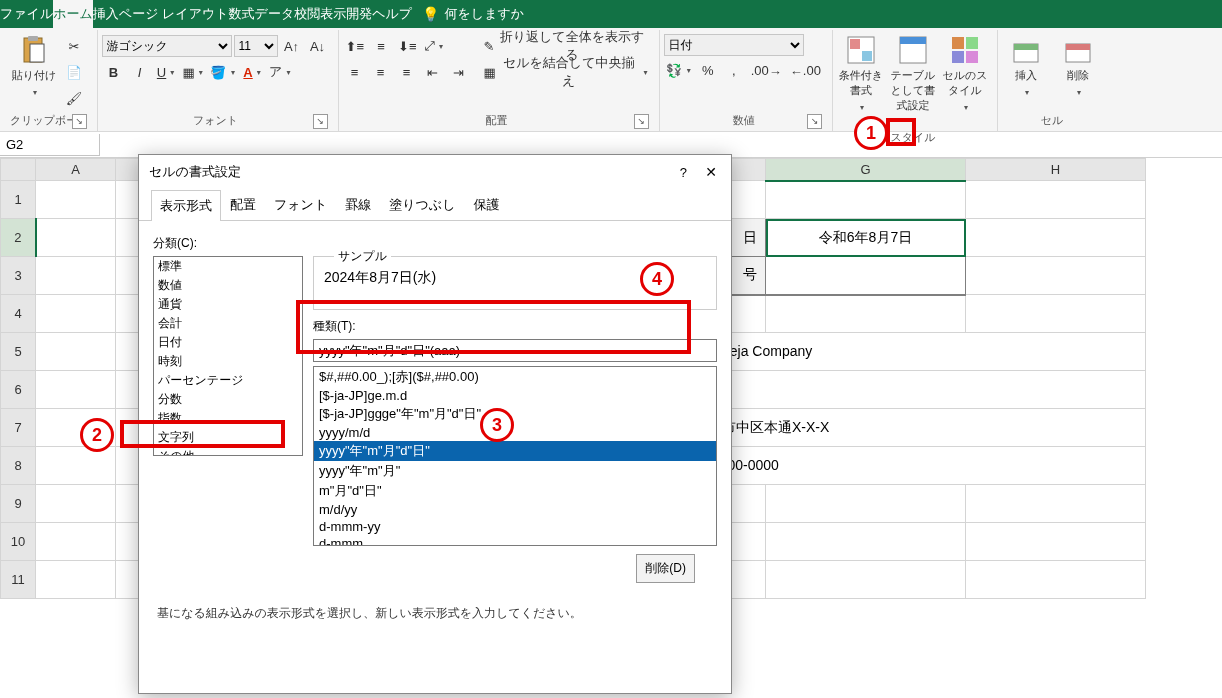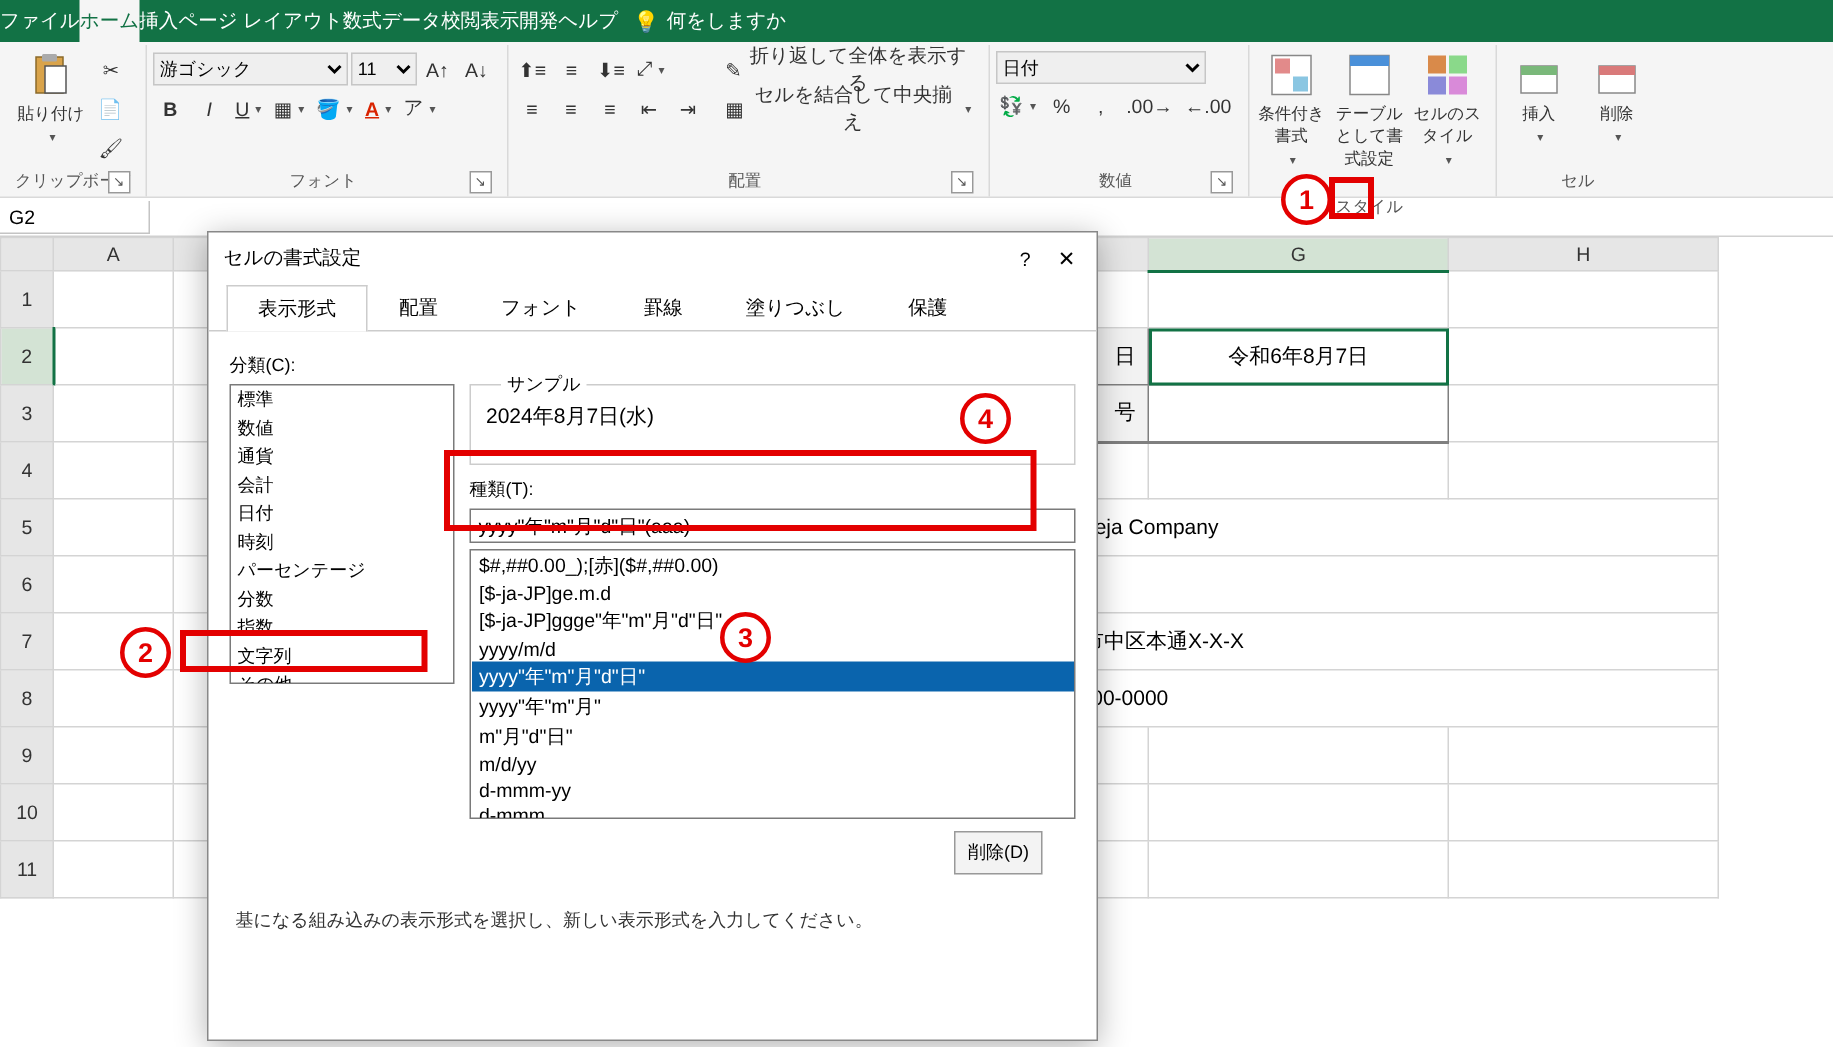--- a/index.html
+++ b/index.html
@@ -49,21 +49,21 @@
 td.label-cell { background: #f2f2f2 !important; text-align: justify; text-align-last: justify; padding: 0 10px; letter-spacing: 2px; }
 td.selected { outline: 2px solid #127245; outline-offset: -2px; text-align: center; }
 .bodytxt { font-size: 20px; }
 
 
 .dialog { position: absolute; left: 118px; top: 154px; width: 594px; height: 540px; background: #fff; border: 1px solid #888; box-shadow: 0 4px 20px rgba(0,0,0,0.3); display: flex; flex-direction: column; font-size: 12px; margin-left: 20px; }
 .dlg-title { display: flex; align-items: center; padding: 8px 10px; font-size: 13px; }
 .dlg-title .t { flex: 1; }
 .dlg-close { width: 20px; text-align: center; font-size: 14px; }
 .dlg-tabs { display: flex; border-bottom: 1px solid #ccc; padding: 0 12px; gap: 0; }
-.dlg-tabs .dtab { padding: 6px 20px; border: 1px solid transparent; border-bottom: none; font-size: 13px; }
+.dlg-tabs .dtab { padding: 6px 8px; border: 1px solid transparent; border-bottom: none; font-size: 13px; }
 .dlg-tabs .dtab.active { border-color: #ccc; background: #fff; position: relative; top: 1px; }
 .dlg-body { flex: 1; padding: 10px 14px; display: flex; flex-direction: column; }
 .dlg-body .lbl { margin: 4px 0; }
 .catbox { border: 1px solid #7a7a7a; width: 150px; height: 200px; overflow-y: scroll; font-size: 12px; }
 .catbox div { padding: 1px 4px; }
 .right-pane { margin-left: 160px; margin-top: -200px; }
 .samplebox { border: 1px solid #ccc; padding: 8px 10px; margin-bottom: 8px; position: relative; }
 .samplebox .slabel { position: absolute; top: -9px; left: 20px; background: #fff; padding: 0 4px; font-size: 12px; }
 .typeinput { width: 100%; border: 1px solid #7a7a7a; padding: 3px 5px; font-size: 13px; margin-bottom: 4px; }
 .typelist { width: 100%; border: 1px solid #7a7a7a; height: 180px; overflow-y: scroll; font-size: 13px; }

